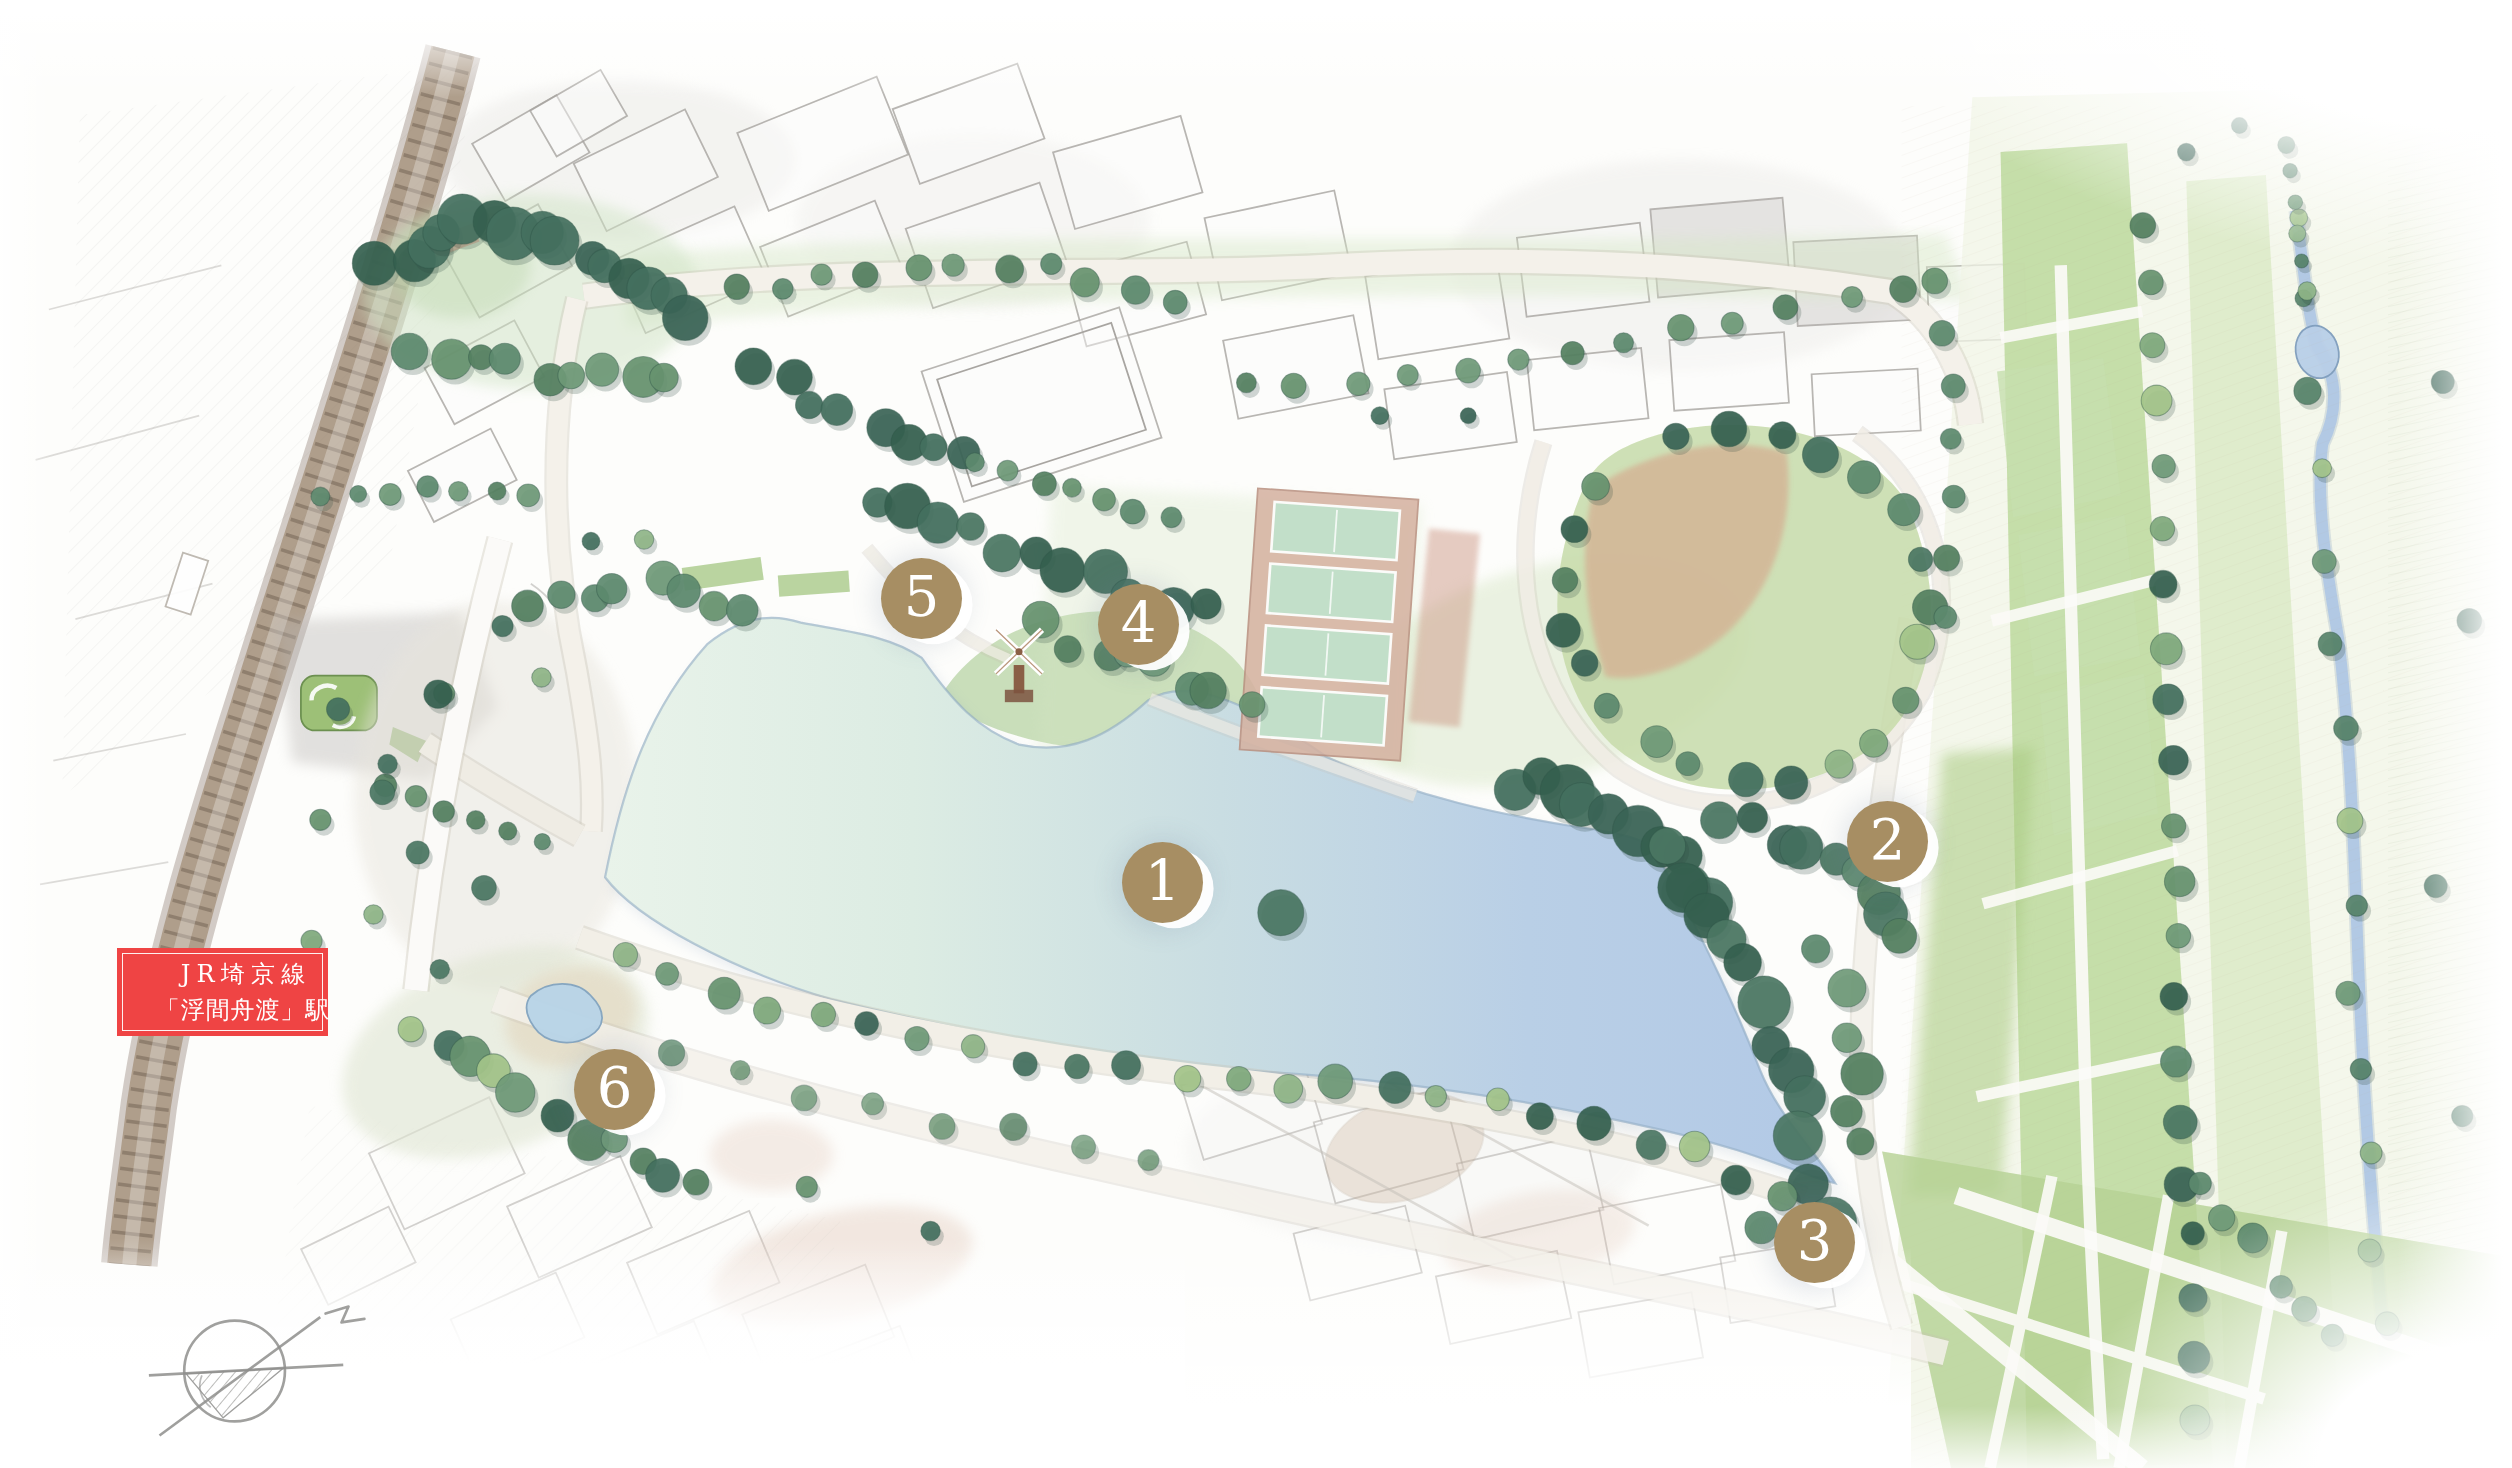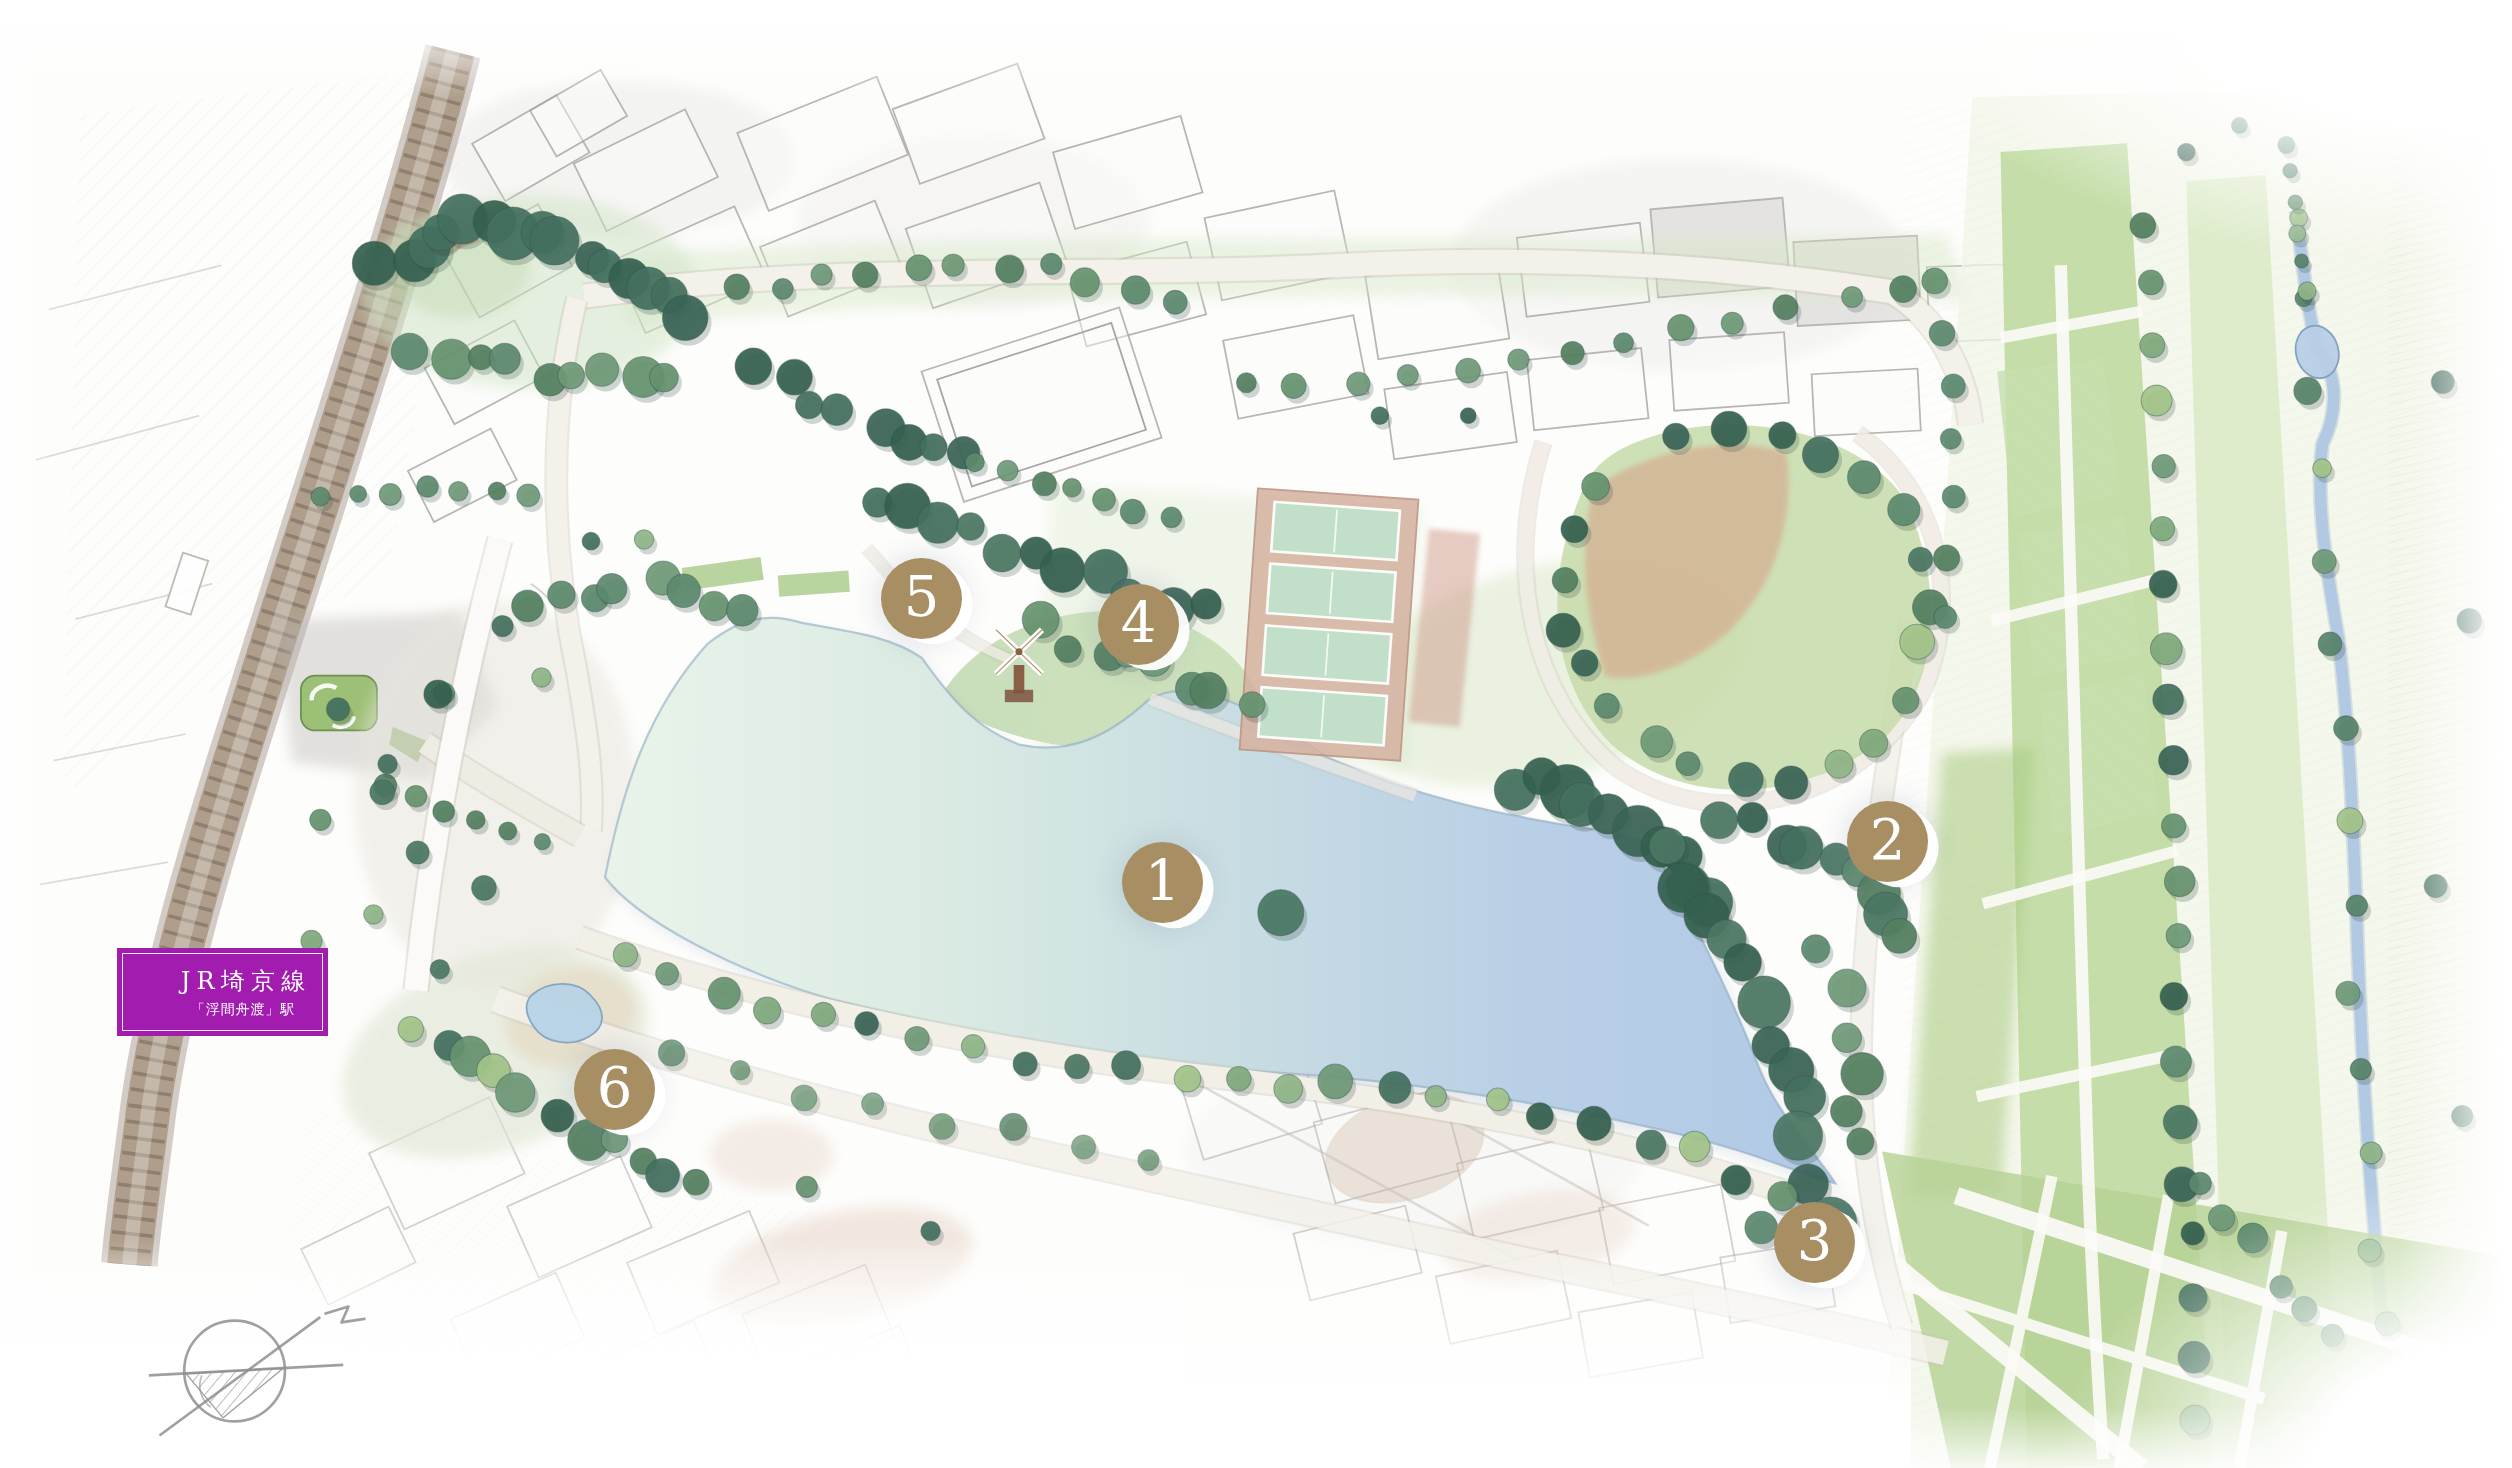--- a/index.html
+++ b/index.html
@@ -5,26 +5,26 @@
   html,body{margin:0;padding:0;background:#ffffff;}
   body{width:2512px;height:1468px;font-family:"Liberation Sans",sans-serif;}
   .stage{position:relative;width:2512px;height:1468px;overflow:hidden;background:#fdfdfb;}
   .map-svg{position:absolute;left:0;top:0;}
   
   .marker{position:absolute;width:81px;height:81px;margin:-41px 0 0 -41px;border-radius:50%;
     background:#a78e63;display:flex;align-items:center;justify-content:center;
     box-shadow:11.5px 6.2px 0 -0.9px rgba(255,255,255,.95), 0 1.8px 23px 7px rgba(105,125,155,.16);}
   .marker span{color:#ffffff;font-family:"DejaVu Serif",serif;font-size:56px;line-height:81px;transform:translateY(-1.8px);}
   
-  .station-label{position:absolute;left:117px;top:948px;width:211px;height:88px;background:#a21caf;
+  .station-label{position:absolute;left:117px;top:948px;width:211px;height:88px;background:#ef4444;
     display:flex;flex-direction:column;align-items:center;justify-content:center;gap:4.4px;box-sizing:border-box;padding-left:41px;}
   .station-label::after{content:"";position:absolute;inset:5.3px;border:1.8px solid rgba(255,255,255,.92);pointer-events:none;}
   .station-label .l{color:#ffffff;font-family:"DejaVu Serif",serif;white-space:nowrap;}
   .station-label .l1{font-size:24px;letter-spacing:6.2px;margin-left:6.2px;}
-  .station-label .l2{font-size:14px;letter-spacing:0.9px;}
+  .station-label .l2{font-size:24px;letter-spacing:0.9px;}
   
   .vig{position:absolute;pointer-events:none;}
   .vig-t{left:0;top:0;width:2512px;height:97px;background:linear-gradient(#ffffff 12%,rgba(255,255,255,0));}
   .vig-b{left:0;bottom:0;width:1911px;height:221px;background:linear-gradient(rgba(255,255,255,0),#ffffff 72%);}
   .vig-b2{left:0;bottom:0;width:2512px;height:62px;background:linear-gradient(rgba(255,255,255,0),#ffffff);opacity:.85;}
   .vig-bl{left:0;top:1238px;width:1185px;height:230px;background:linear-gradient(rgba(255,255,255,0),#ffffff 55%);}
   .vig-l{left:0;top:0;width:53px;height:1468px;background:linear-gradient(90deg,#ffffff,rgba(255,255,255,0));opacity:.8;}
   .vig-r{right:0;top:0;width:115px;height:1468px;background:linear-gradient(270deg,#ffffff 8%,rgba(255,255,255,0));}
   .vig-tr{right:0;top:0;width:619px;height:265px;background:radial-gradient(ellipse at top right,#ffffff 35%,rgba(255,255,255,0) 72%);}
   .vig-br{right:0;bottom:0;width:460px;height:301px;background:radial-gradient(ellipse at bottom right,#ffffff 30%,rgba(255,255,255,0) 70%);}

